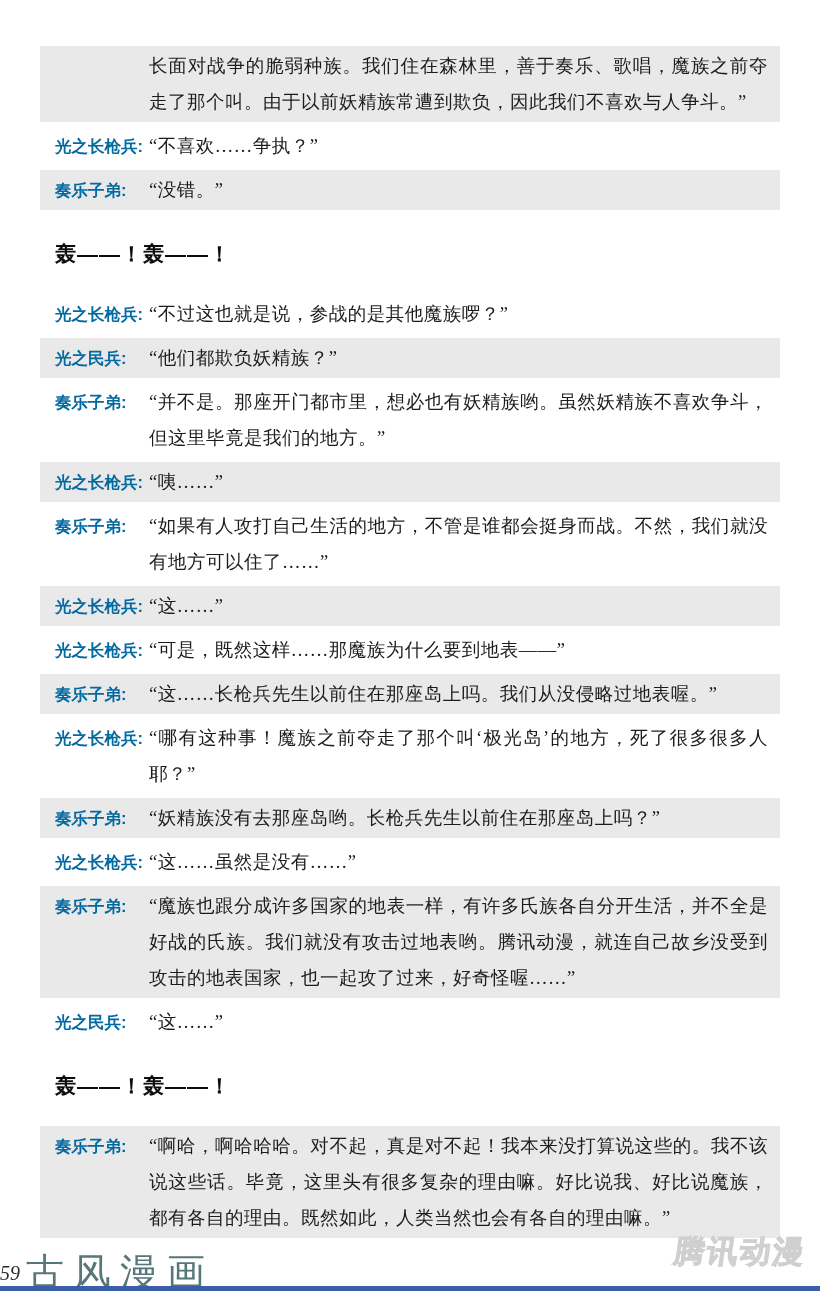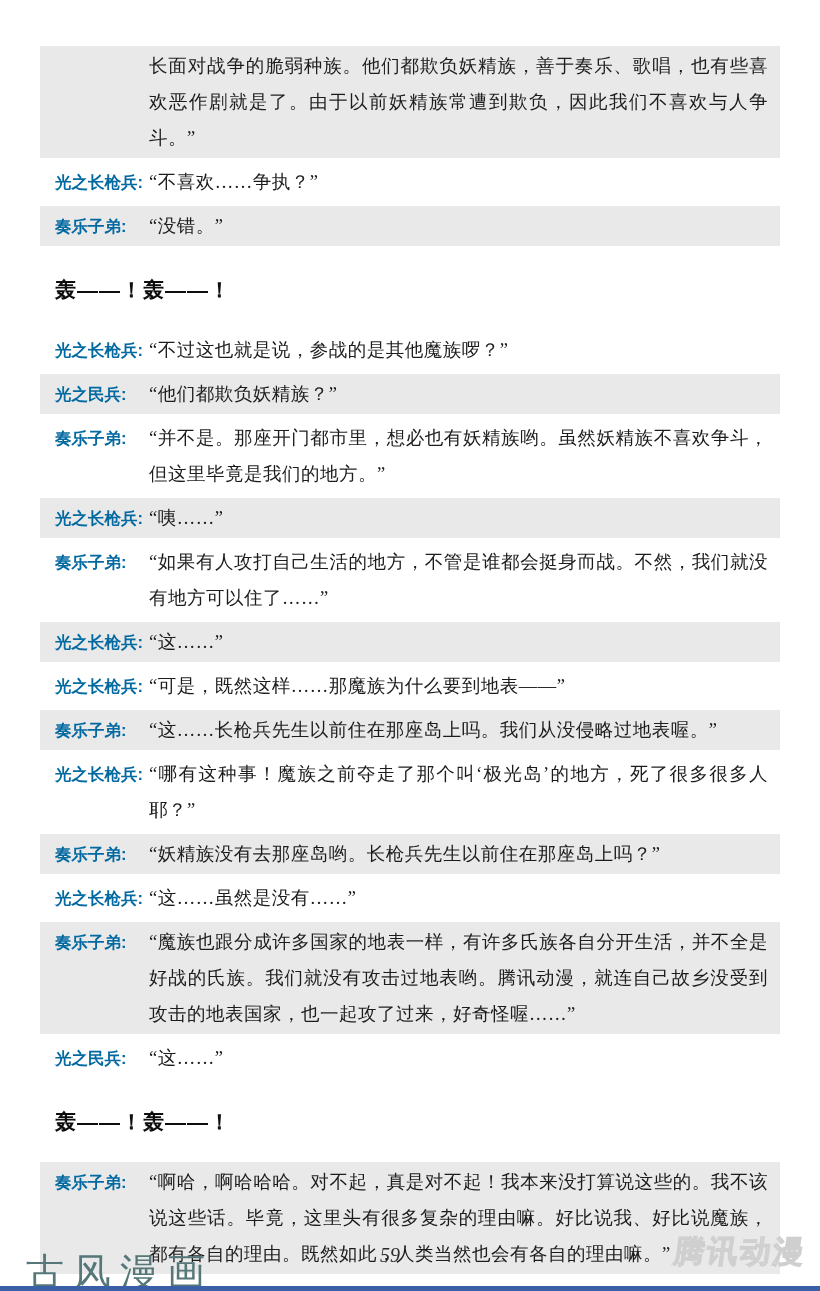--- a/index.html
+++ b/index.html
@@ -52,23 +52,22 @@
     position: absolute;
     left: 26px;
     bottom: -7px;
     font-size: 38px;
     letter-spacing: 9px;
     color: #567779;
     font-family: "Liberation Serif", "DejaVu Serif", serif;
   }
   .pageno {
     position: absolute;
-    bottom: 24px;
+    bottom: 6px;
     left: 0; right: 40px;
-    text-align: center;
     font-style: italic;
     font-size: 20px;
     color: #2a2a2a;
     font-family: "Liberation Serif", "DejaVu Serif", serif;
   }
   .watermark {
     position: absolute;
     right: 14px;
     bottom: 18px;
     font-family: "Liberation Sans", "DejaVu Sans", sans-serif;
@@ -86,21 +85,21 @@
     background: #3b5fa7;
   }
 </style>
 </head>
 <body>
 
 <div class="page">
 
   <div class="row gray">
     <span class="speaker"></span>
-    <span class="dtext">长面对战争的脆弱种族。他们都欺负妖精族，善于奏乐、歌唱，也有些喜欢恶作剧就是了。由于以前妖精族常遭到欺负，因此我们不喜欢与人争斗。”</span>
+    <span class="dtext">长面对战争的脆弱种族。我们住在森林里，善于奏乐、歌唱，魔族之前夺走了那个叫。由于以前妖精族常遭到欺负，因此我们不喜欢与人争斗。”</span>
   </div>
 
   <div class="row white">
     <span class="speaker">光之长枪兵:</span>
     <span class="dtext">“不喜欢……争执？”</span>
   </div>
 
   <div class="row gray">
     <span class="speaker">奏乐子弟:</span>
     <span class="dtext">“没错。”</span>

